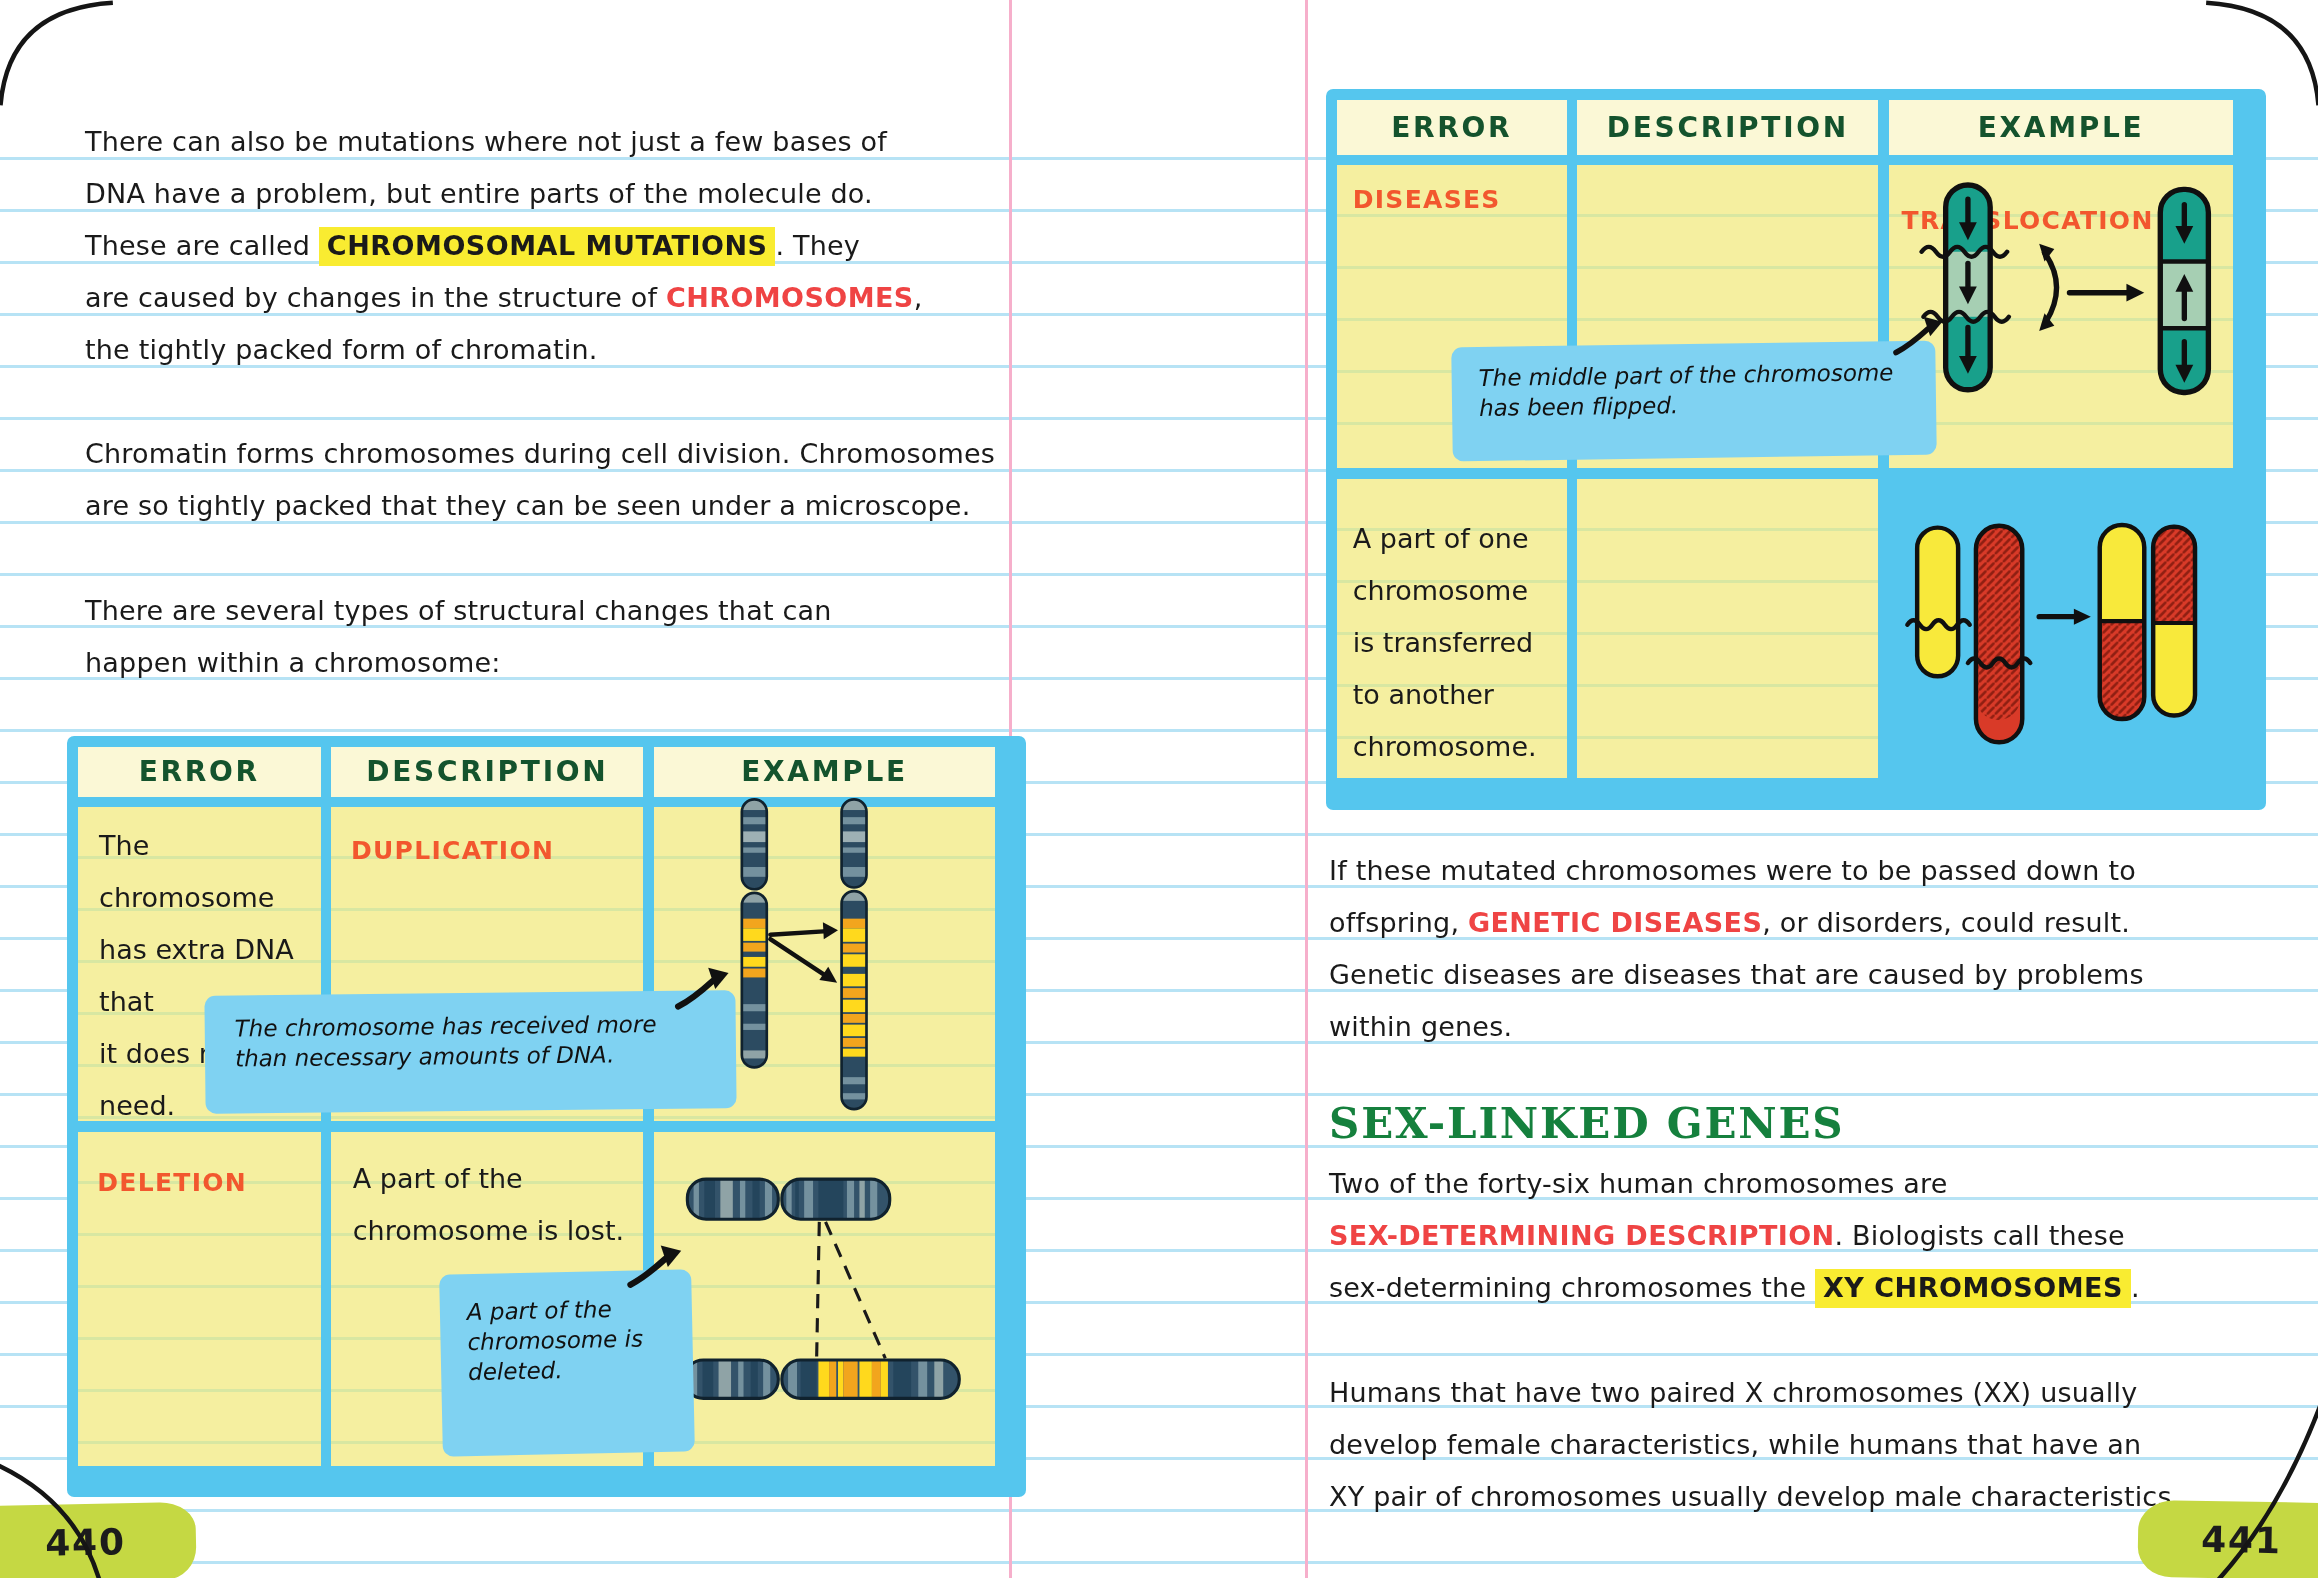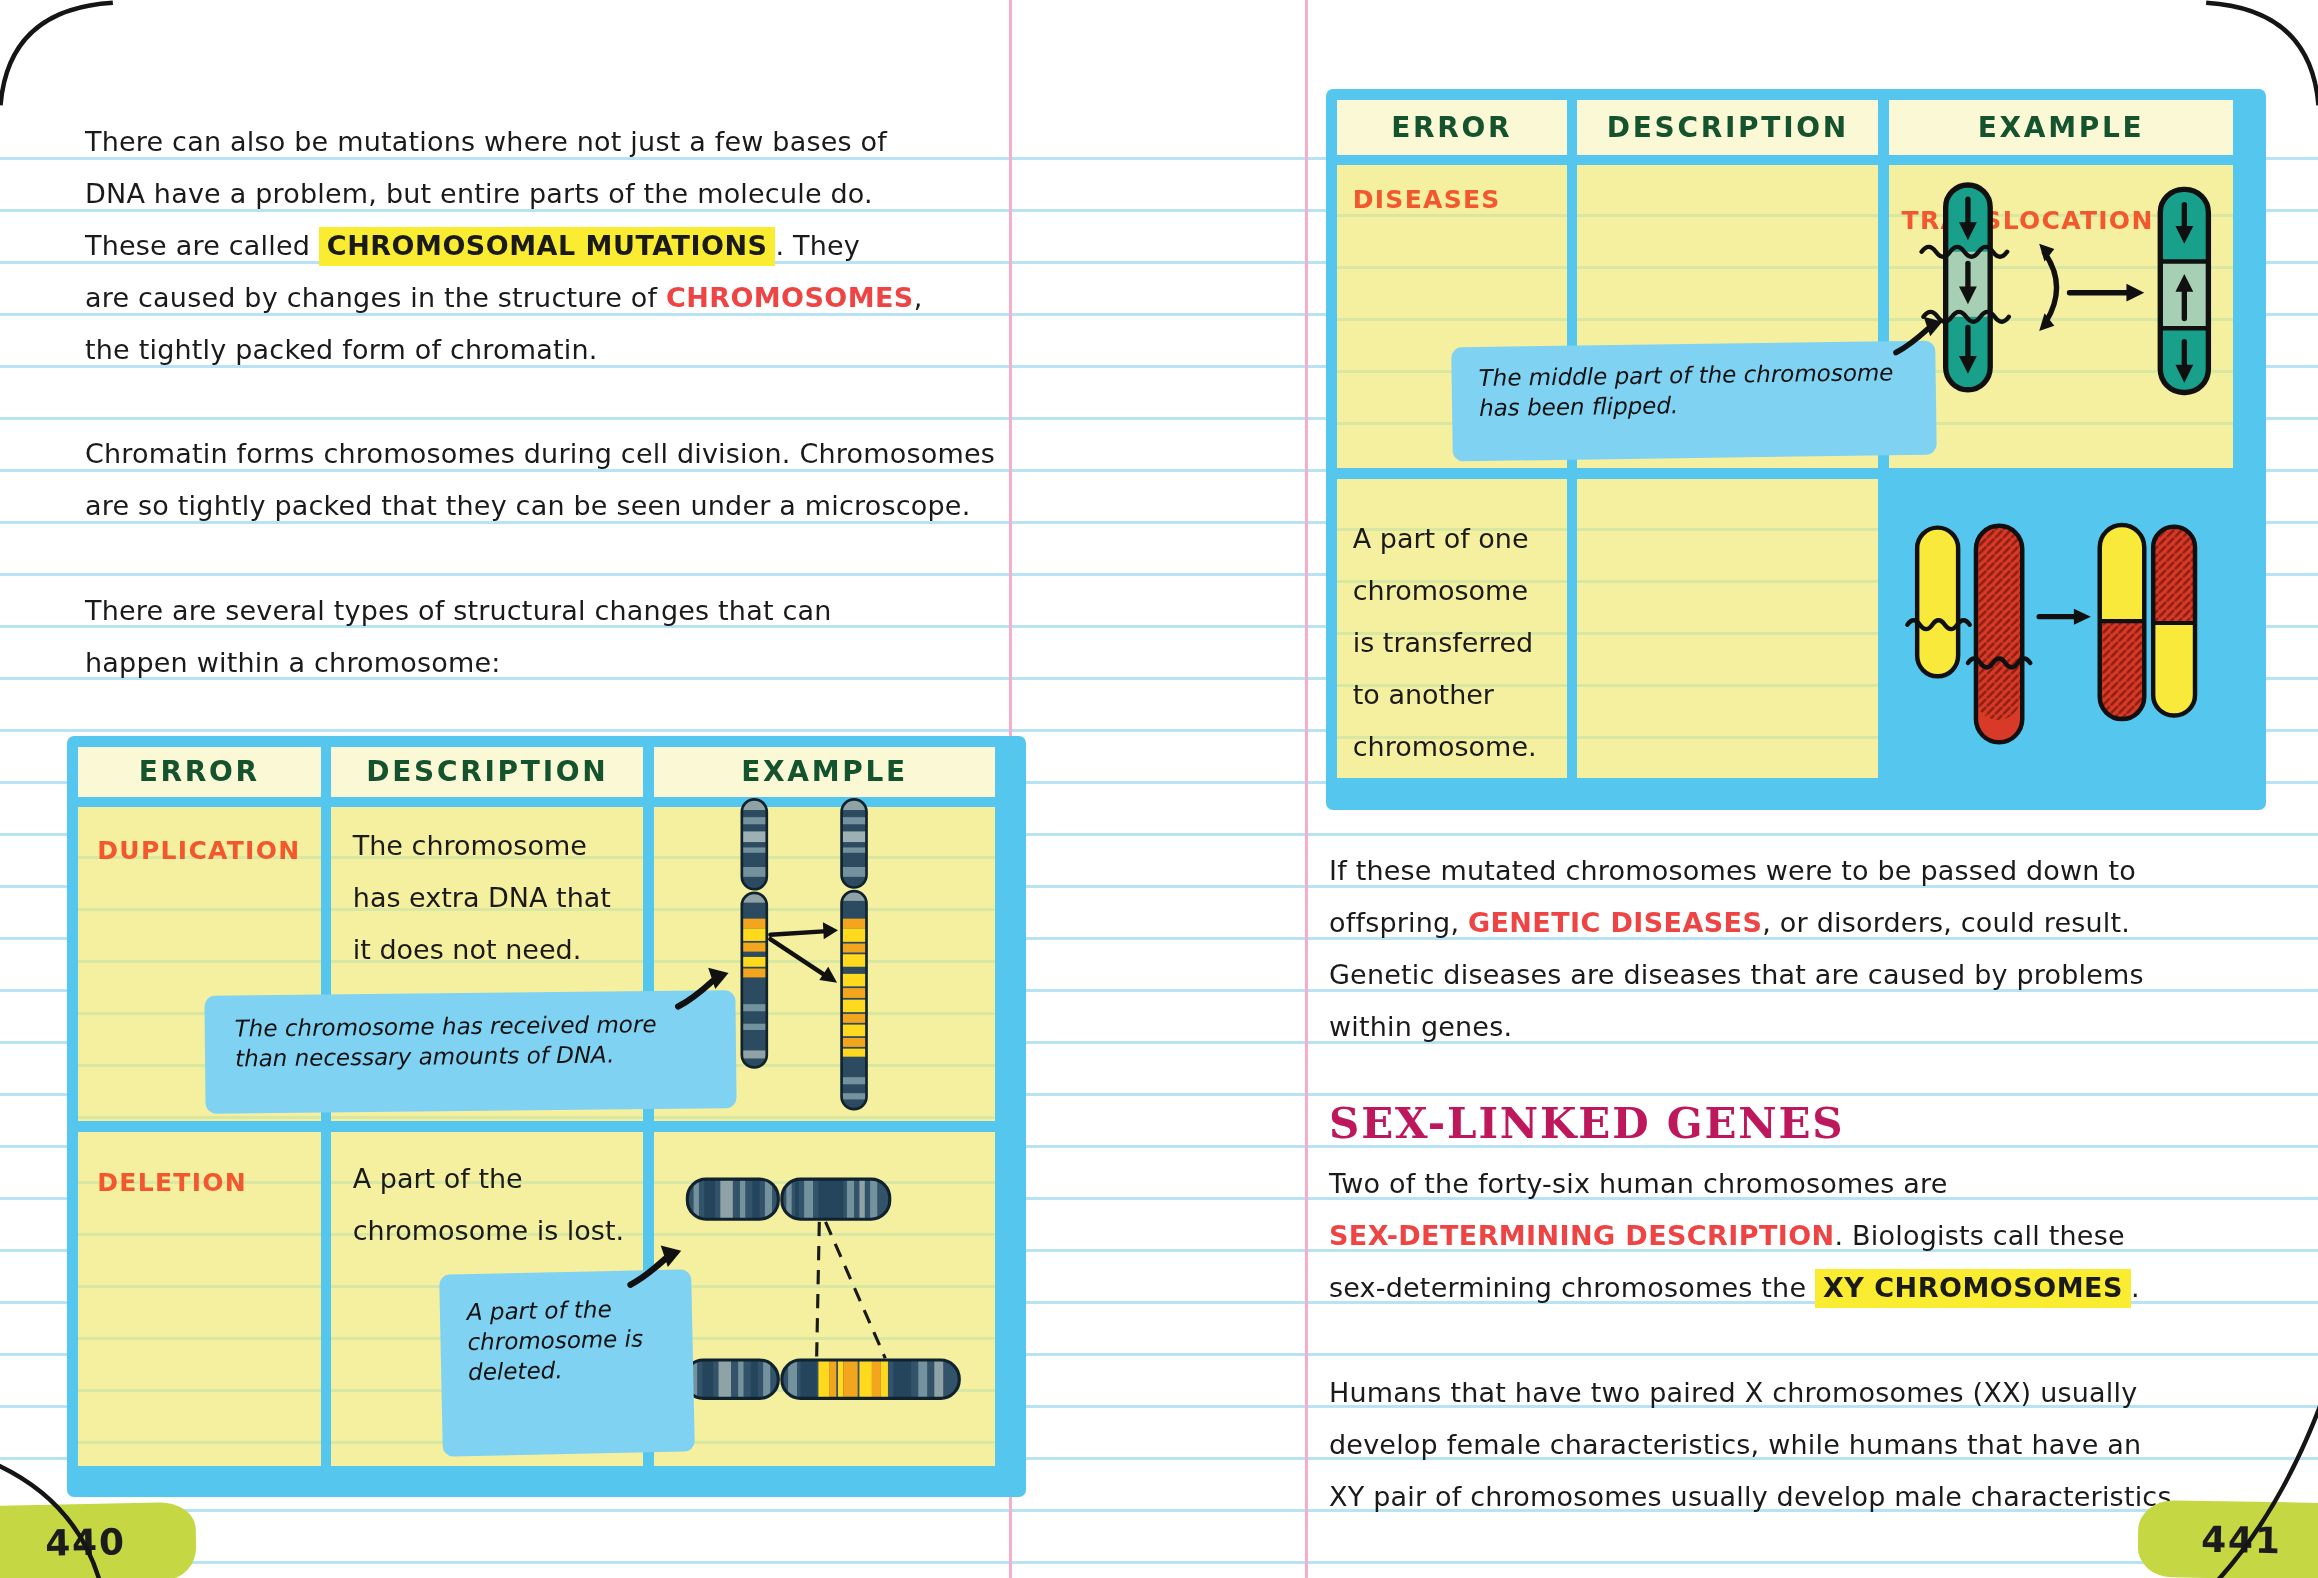--- a/index.html
+++ b/index.html
@@ -9,21 +9,21 @@
   
   .rules{position:absolute;left:0;right:0;top:108px;bottom:0;
     background:repeating-linear-gradient(to bottom,transparent 0,transparent 49px,#b7e3f5 49px,#b7e3f5 52px);}
   .margin-line{position:absolute;top:0;bottom:0;width:2.7px;background:#f6afcb;}
   .ml-left{left:1009px;} .ml-right{left:1305px;}
 
   .para{position:absolute;font-size:27px;line-height:52px;letter-spacing:0.2px;white-space:nowrap;}
   .seg-hl{background:#f9ec31;font-weight:700;padding:2.7px 8px 4.5px;letter-spacing:0.5px;}
   .seg-key{color:#ef4444;font-weight:700;letter-spacing:0.4px;}
   .heading{position:absolute;font-family:"DejaVu Serif","Liberation Serif",serif;
-    font-weight:700;font-size:42px;color:#be185d;letter-spacing:1.8px;}
+    font-weight:700;font-size:42px;color:#15803d;letter-spacing:1.8px;}
 
   
   .paper-table{position:absolute;background:#55c6ee;border-radius:7.1px;display:grid;padding:10.7px;gap:10.7px;}
   .t-left{left:67px;top:736px;width:938px;height:740px;
     grid-template-columns:243px 312px 341px;grid-template-rows:50px 314px 334px;}
   .t-right{left:1326px;top:89px;width:919px;height:700px;
     grid-template-columns:230px 301px 344px;grid-template-rows:55px 303px 299px;}
   .th{background:#fbf8d6;display:flex;align-items:center;justify-content:center;
       color:#14532d;font-weight:700;font-size:28px;letter-spacing:2.7px;}
   .td{background:#f5efa0;position:relative;
@@ -61,26 +61,26 @@
 
   <div class="para" style="left:85px;top:116px;"><span>There can also be mutations where not just a few bases of</span><br><span>DNA have a problem, but entire parts of the molecule do.</span><br><span>These are called </span><span class="seg-hl">CHROMOSOMAL MUTATIONS</span><span>. They</span><br><span>are caused by changes in the structure of </span><span class="seg-key">CHROMOSOMES</span><span>,</span><br><span>the tightly packed form of chromatin.</span></div>
   <div class="para" style="left:85px;top:428px;"><span>Chromatin forms chromosomes during cell division. Chromosomes</span><br><span>are so tightly packed that they can be seen under a microscope.</span></div>
   <div class="para" style="left:85px;top:585px;"><span>There are several types of structural changes that can</span><br><span>happen within a chromosome:</span></div>
 
   <div class="paper-table t-left">
     <div class="th">ERROR</div>
     <div class="th">DESCRIPTION</div>
     <div class="th">EXAMPLE</div>
 
-    <div class="td pad-dup-e"><span class="err">DUPLICATION</span></div>
     <div class="td">
         <div class="desc pad-dup-d">The chromosome
 has extra DNA that
 it does not need.</div>
       </div>
+    <div class="td pad-dup-e"><span class="err">DUPLICATION</span></div>
     <div class="td"></div>
 
     <div class="td pad-del-e"><span class="err">DELETION</span></div>
     <div class="td">
         <div class="desc pad-del-d">A part of the
 chromosome is lost.</div>
       </div>
     <div class="td"></div>
   </div>
 

